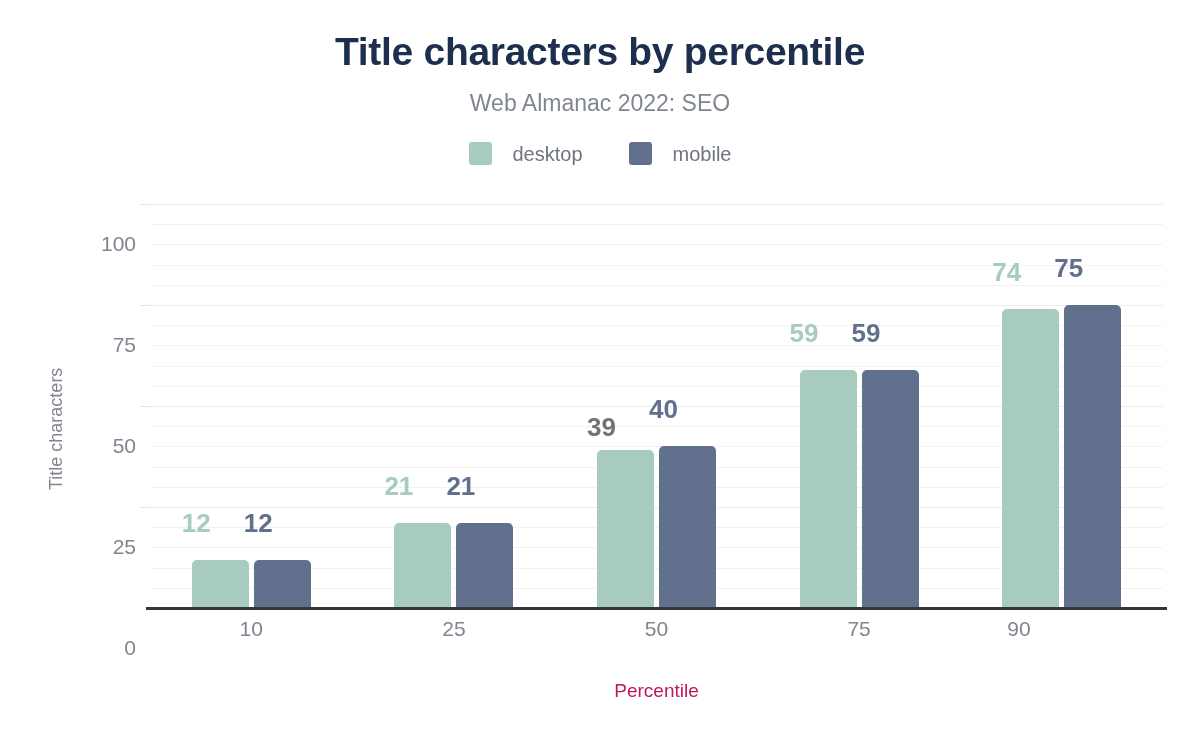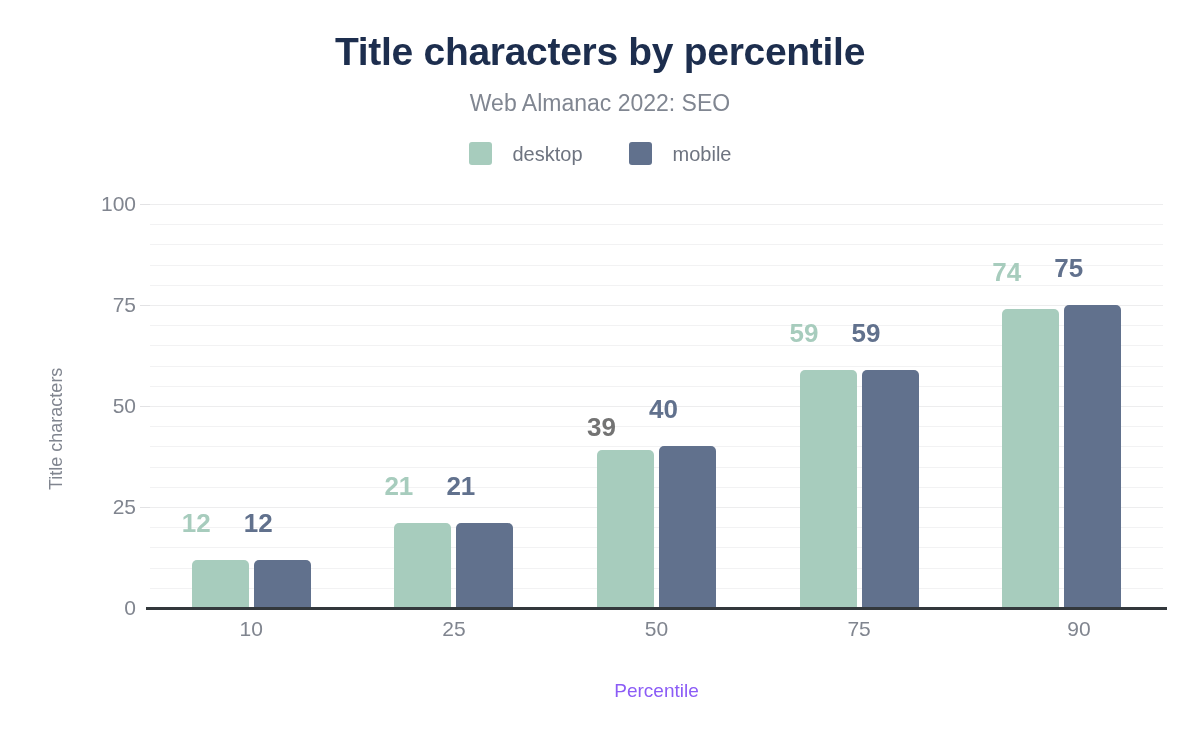--- a/index.html
+++ b/index.html
@@ -88,20 +88,21 @@
     background: #33383c;
   }
   .y-tick-wrap {
     position: absolute;
     left: 60px;
     width: 76px;
     text-align: right;
     font-size: 21px;
     color: #80858f;
     line-height: 1;
+    margin-top: 40px;
   }
   .y-tick-dash {
     position: absolute;
     left: 140px;
     width: 10px;
     height: 1px;
     background: #e2e2e4;
   }
 
   
@@ -138,21 +139,21 @@
     font-size: 18px;
     color: #80858f;
     white-space: nowrap;
   }
   #x-axis-title {
     position: absolute;
     top: 680px; left: 150px;
     width: 1013px;
     text-align: center;
     font-size: 19px;
-    color: #8b5cf6;
+    color: #be185d;
   }
 </style>
 </head>
 <body>
 
 <div id="figure">
 
   <div id="chart-title">Title characters by percentile</div>
   <div id="chart-subtitle">Web Almanac 2022: SEO</div>
 
@@ -221,14 +222,14 @@
     <div class="bar-label" style="left: 446.4px; width: 77px; top: 473.16px; color: rgb(97, 113, 141);">21</div>
     <div class="x-tick" style="left: 393.9px; width: 120px;">25</div>
     <div class="bar-label" style="left: 587px; width: 77px; top: 414px; color: #737373;">39</div>
     <div class="bar-label" style="left: 649px; width: 77px; top: 396.4px; color: rgb(97, 113, 141);">40</div>
     <div class="x-tick" style="left: 596.5px; width: 120px;">50</div>
     <div class="bar-label" style="left: 789.6px; width: 77px; top: 319.64px; color: rgb(167, 204, 189);">59</div>
     <div class="bar-label" style="left: 851.6px; width: 77px; top: 319.64px; color: rgb(97, 113, 141);">59</div>
     <div class="x-tick" style="left: 799.1px; width: 120px;">75</div>
     <div class="bar-label" style="left: 992.2px; width: 77px; top: 259.04px; color: rgb(167, 204, 189);">74</div>
     <div class="bar-label" style="left: 1054.2px; width: 77px; top: 255px; color: rgb(97, 113, 141);">75</div>
-    <div class="x-tick" style="left: 1019px; width: 120px;">90</div>
+    <div class="x-tick" style="left: 959px; width: 120px;">90</div>
   </div>
 
 </body></html>

